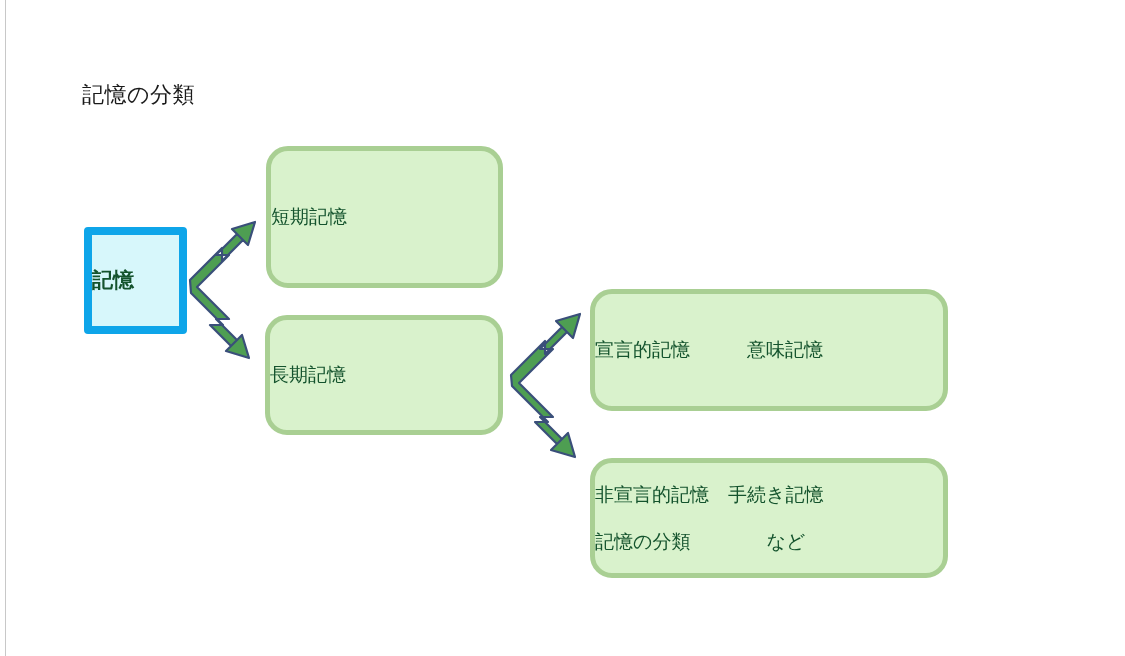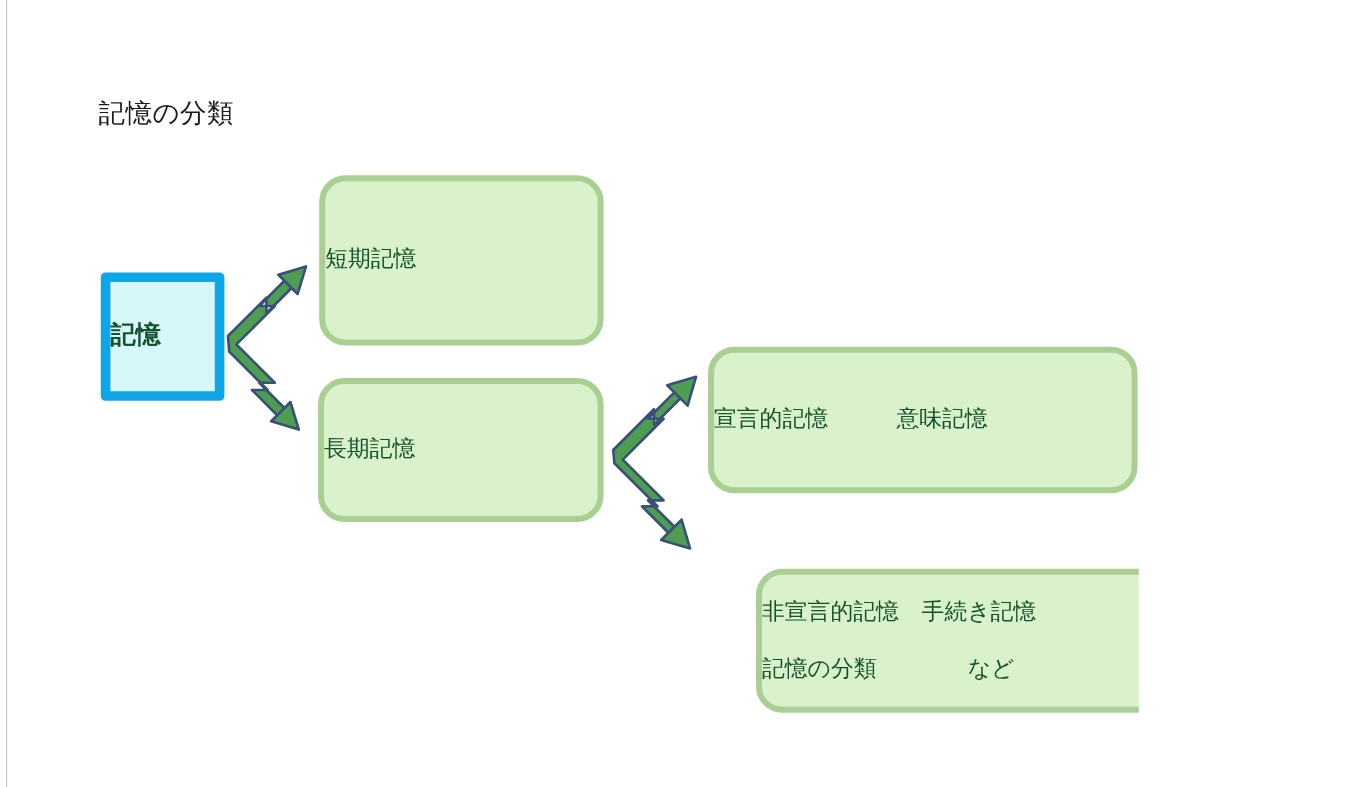--- a/index.html
+++ b/index.html
@@ -146,18 +146,18 @@
   </div>
 
   <div class="node node-green" style="left:265px; top:315px; width:238px; height:120px;">
     <span class="line">長期記憶</span>
   </div>
 
   <div class="node node-green" style="left:590px; top:289px; width:358px; height:122px;">
     <span class="line">宣言的記憶　　　意味記憶</span>
   </div>
 
-  <div class="node node-green" style="left:590px; top:474px; width:358px; height:120px;margin-left:40px;">
+  <div class="node node-green" style="left:590px; top:458px; width:358px; height:120px;">
     <span class="line">非宣言的記憶　手続き記憶</span>
     <span class="line">記憶の分類　　　　など</span>
   </div>
 
 </div>
 
 </body></html>

